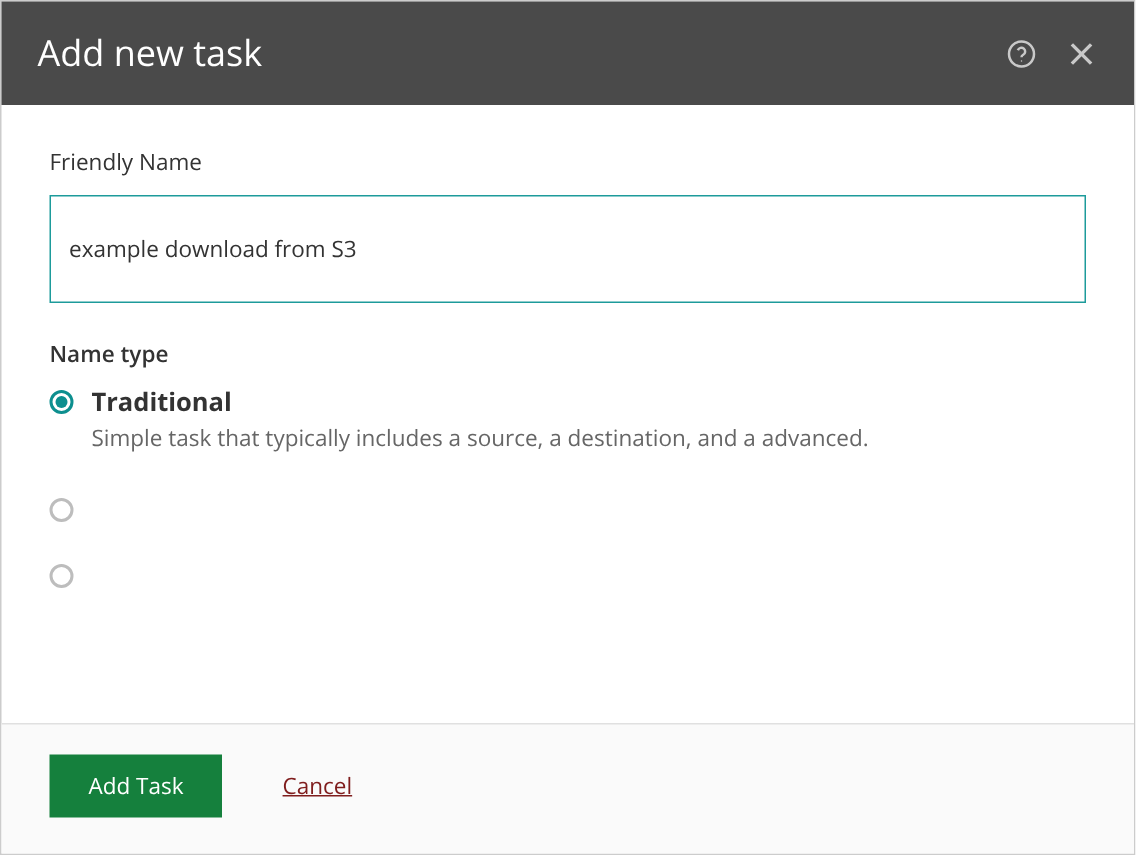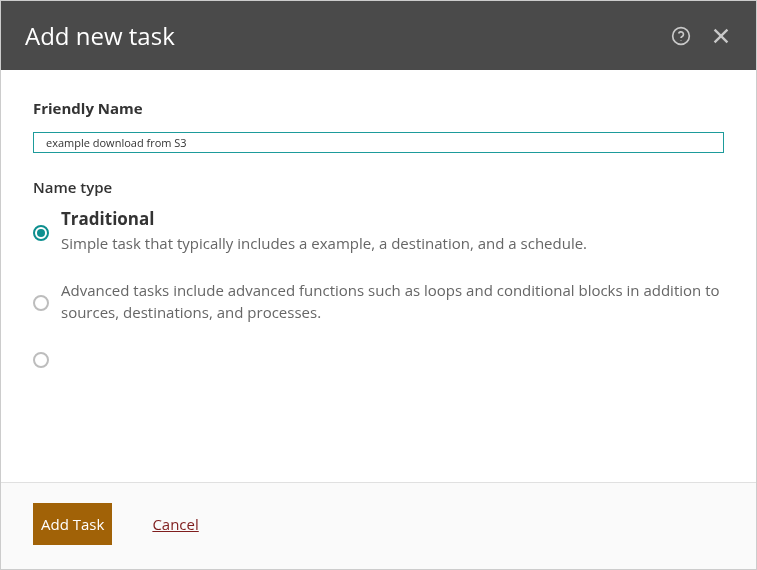--- a/index.html
+++ b/index.html
@@ -48,43 +48,43 @@
       align-items: center;
       justify-content: center;
     }
     .dialog-body {
       flex: 1;
       padding: 28px 32px 20px 32px;
       overflow: auto;
     }
     .field-label {
       font-size: 15px;
-      font-weight: 700;
+      font-weight: 400;
       color: #333;
       margin-bottom: 12px;
     }
     .text-input {
       width: 100%;
-      padding: 2px 12px;
-      font-size: 11px;
+      padding: 25px 12px;
+      font-size: 15px;
       border: 1px solid #1d9b9b;
       outline: none;
       color: #333;
       font-family: inherit;
     }
     .section-label {
       font-size: 15px;
       font-weight: 600;
       color: #333;
       margin-top: 24px;
       margin-bottom: 10px;
     }
     .radio-option {
       display: flex;
-      align-items: center;
+      align-items: flex-start;
       gap: 12px;
       margin-bottom: 24px;
       cursor: pointer;
     }
     .radio-circle {
       width: 16px;
       height: 16px;
       border: 2px solid #bdbdbd;
       border-radius: 50%;
       margin-top: 4px;
@@ -120,24 +120,24 @@
     }
     .dialog-footer {
       border-top: 1px solid #e0e0e0;
       background: #fafafa;
       padding: 20px 32px 24px 32px;
       display: flex;
       align-items: center;
       gap: 40px;
     }
     .btn-primary {
-      background: #a16207;
+      background: #15803d;
       color: #fff;
       border: none;
-      padding: 11px 8px;
+      padding: 11px 26px;
       font-size: 15px;
       cursor: pointer;
       font-family: inherit;
     }
     .btn-cancel {
       color: #7f1d1d;
       text-decoration: underline;
       font-size: 15px;
       cursor: pointer;
       background: none;
@@ -172,36 +172,35 @@
   <div class="dialog-body">
     <div class="field-label">Friendly Name</div>
     <input type="text" class="text-input" value="example download from S3" style="">
 
     <div class="section-label">Name type</div>
 
     <div class="radio-option">
       <div class="radio-circle selected"></div>
       <div class="radio-content">
         <div class="radio-title">Traditional</div>
-        <div class="radio-desc">Simple task that typically includes a example, a destination, and a schedule.</div>
-      </div>
-    </div>
-
-    <div class="radio-option">
-      <div class="radio-circle"></div>
-      <div class="radio-content">
-        <div class="radio-desc">Advanced tasks include advanced functions such as loops and conditional blocks in addition to sources, destinations, and processes.</div>
+        <div class="radio-desc">Simple task that typically includes a source, a destination, and a advanced.</div>
       </div>
     </div>
 
     <div class="radio-option">
       <div class="radio-circle"></div>
       <div class="radio-content">
       </div>
     </div>
+
+    <div class="radio-option">
+      <div class="radio-circle"></div>
+      <div class="radio-content">
+      </div>
+    </div>
   </div>
 
   <div class="dialog-footer">
     <button class="btn-primary">Add Task</button>
     <button class="btn-cancel">Cancel</button>
   </div>
 
 </div>
 
 </body></html>

